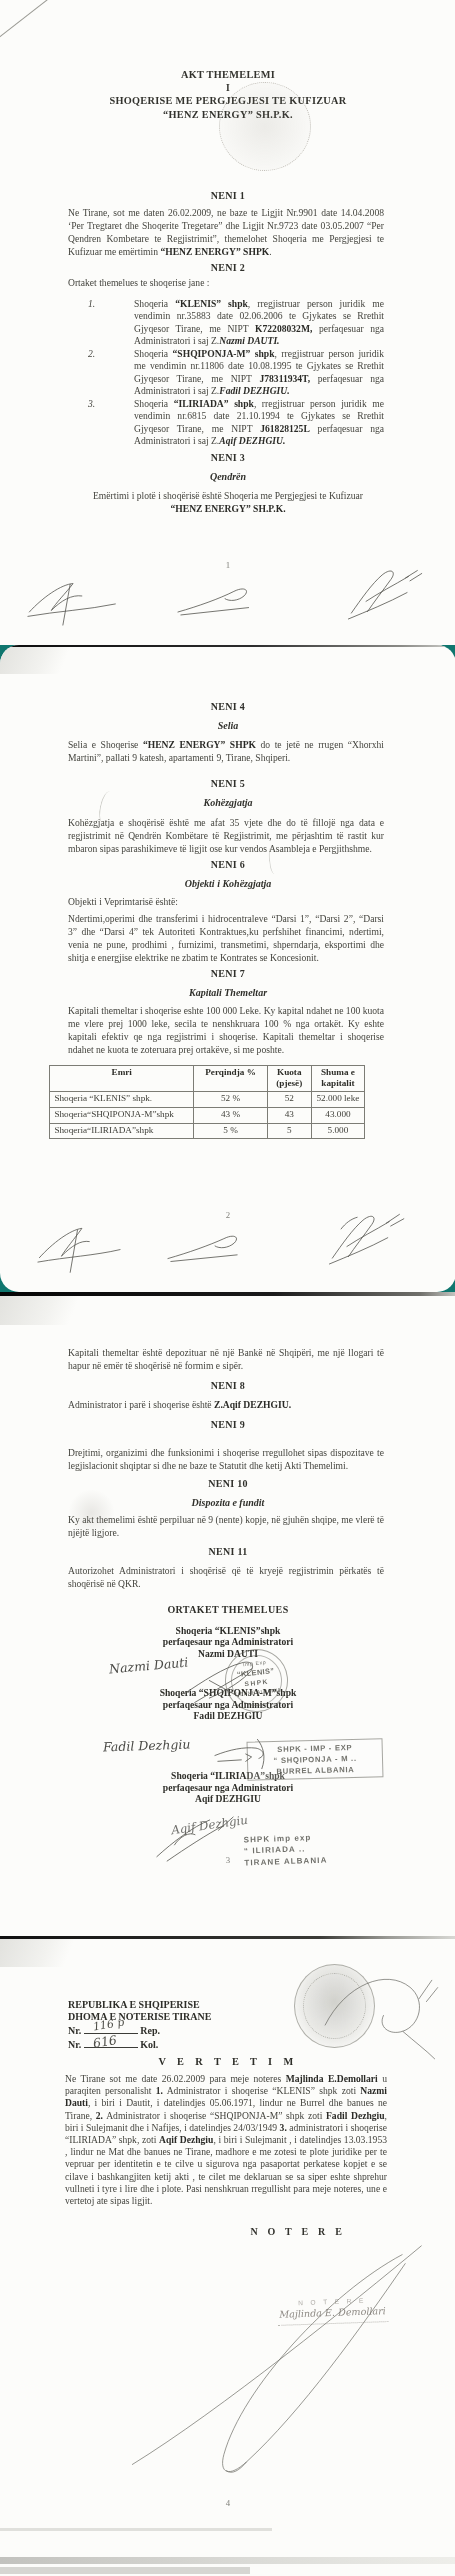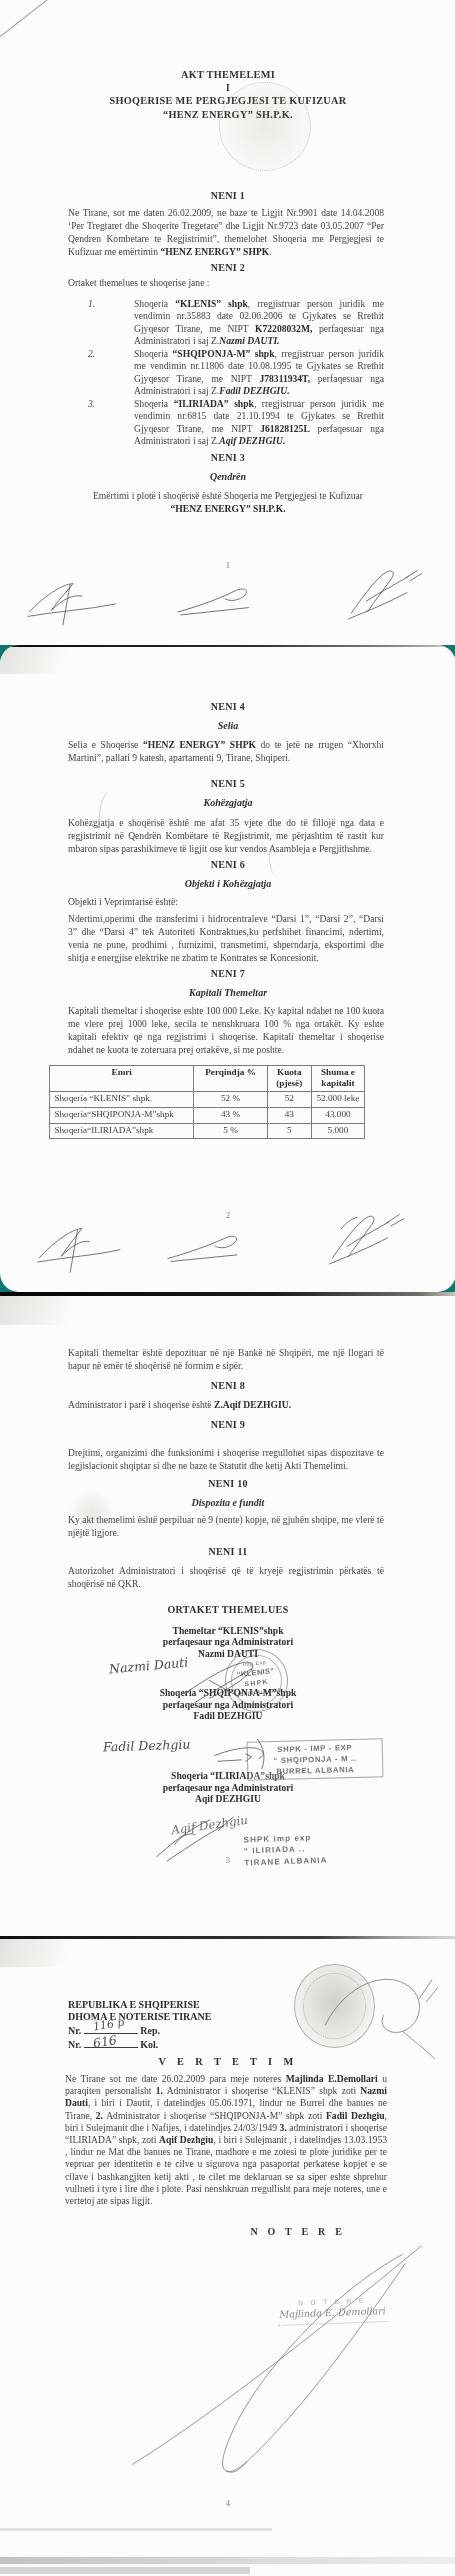--- a/index.html
+++ b/index.html
@@ -234,21 +234,21 @@
     <div class="para" style="margin-top:6.6px;"><span>Administrator i parë i shoqerise është   </span><span class="b">Z.Aqif  DEZHGIU.</span></div>
     <div class="neni" style="margin-top:8px;">NENI 9</div>
     <div class="para" style="margin-top:16px;">Drejtimi, organizimi dhe funksionimi i shoqerise rregullohet sipas dispozitave te legjislacionit shqiptar si dhe ne baze te Statutit dhe ketij Akti Themelimi.</div>
     <div class="neni" style="margin-top:6.6px;">NENI 10</div>
     <div class="sub" style="margin-top:7.4px;">Dispozita e fundit</div>
     <div class="para" style="margin-top:5.9px;">Ky akt themelimi është perpiluar  në 9 (nente) kopje, në gjuhën shqipe, me vlerë të njëjtë ligjore.</div>
     <div class="neni" style="margin-top:6.6px;">NENI 11</div>
     <div class="para" style="margin-top:6.6px;">Autorizohet Administratori i shoqërisë që të kryejë regjistrimin përkatës të shoqërisë në QKR.</div>
     <div class="neni" style="margin-top:14.7px;letter-spacing:0.4px;">ORTAKET THEMELUES</div>
     <div class="ort-block" style="margin-top:9.6px;">
-      <div>Themeltar “KLENIS”shpk</div>
+      <div>Shoqeria “KLENIS”shpk</div>
       <div>perfaqesaur nga  Administratori</div>
       <div>Nazmi  DAUTI</div>
     </div>
     <div class="hand" style="left:109px;top:366px;font-size:12.5px;transform:rotate(-5deg);">Nazmi Dauti</div>
     <div class="sig" style="left:180px;top:362px;">
       <svg width="88" height="53" viewBox="0 0 120 72">
           <path d="M6,54 C30,38 60,18 84,12 C98,8 104,16 94,26 C78,42 54,54 40,60"></path>
           <path d="M20,66 L98,20"></path>
           <path d="M40,36 L80,58"></path>
         </svg>

